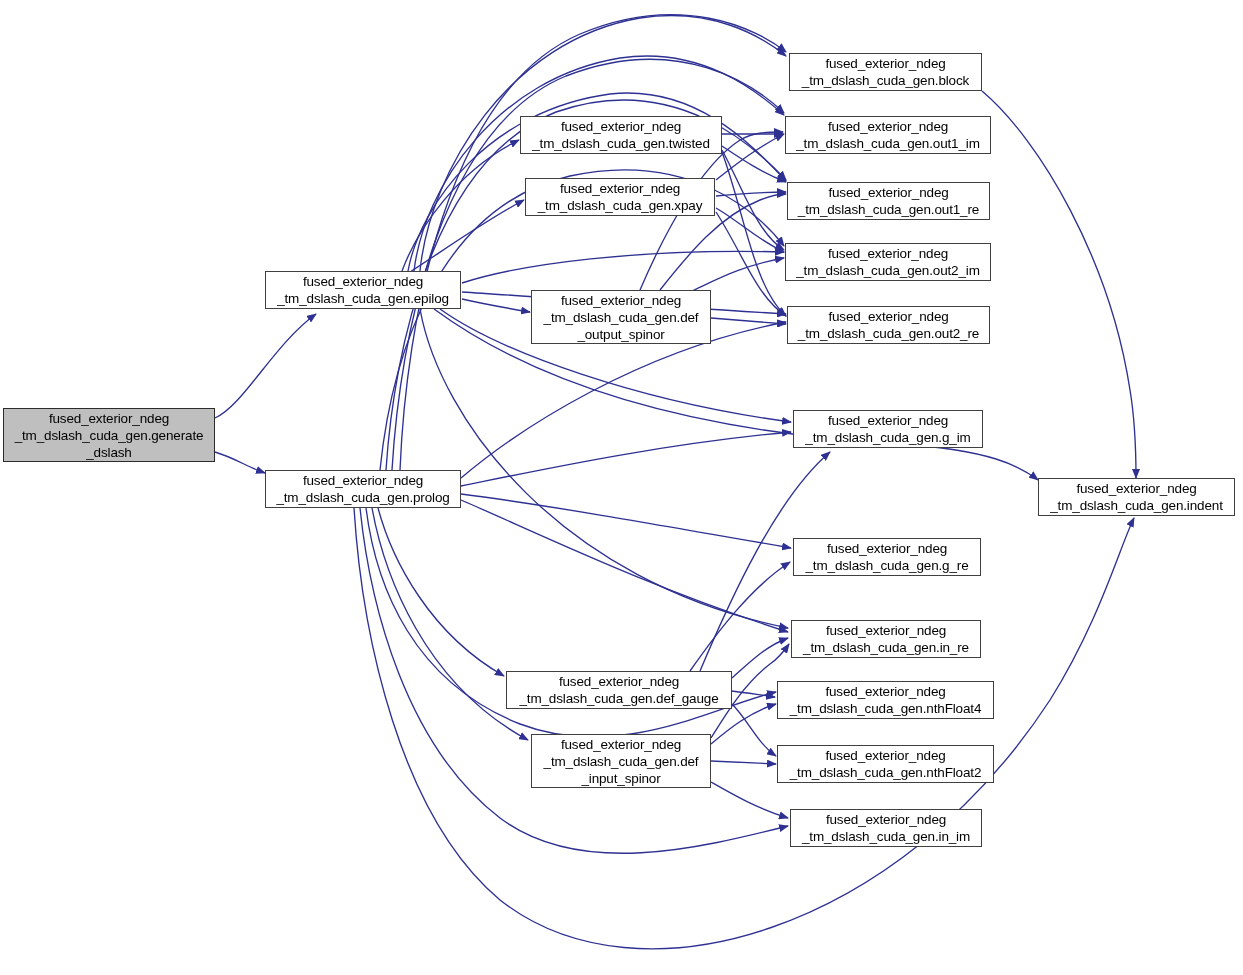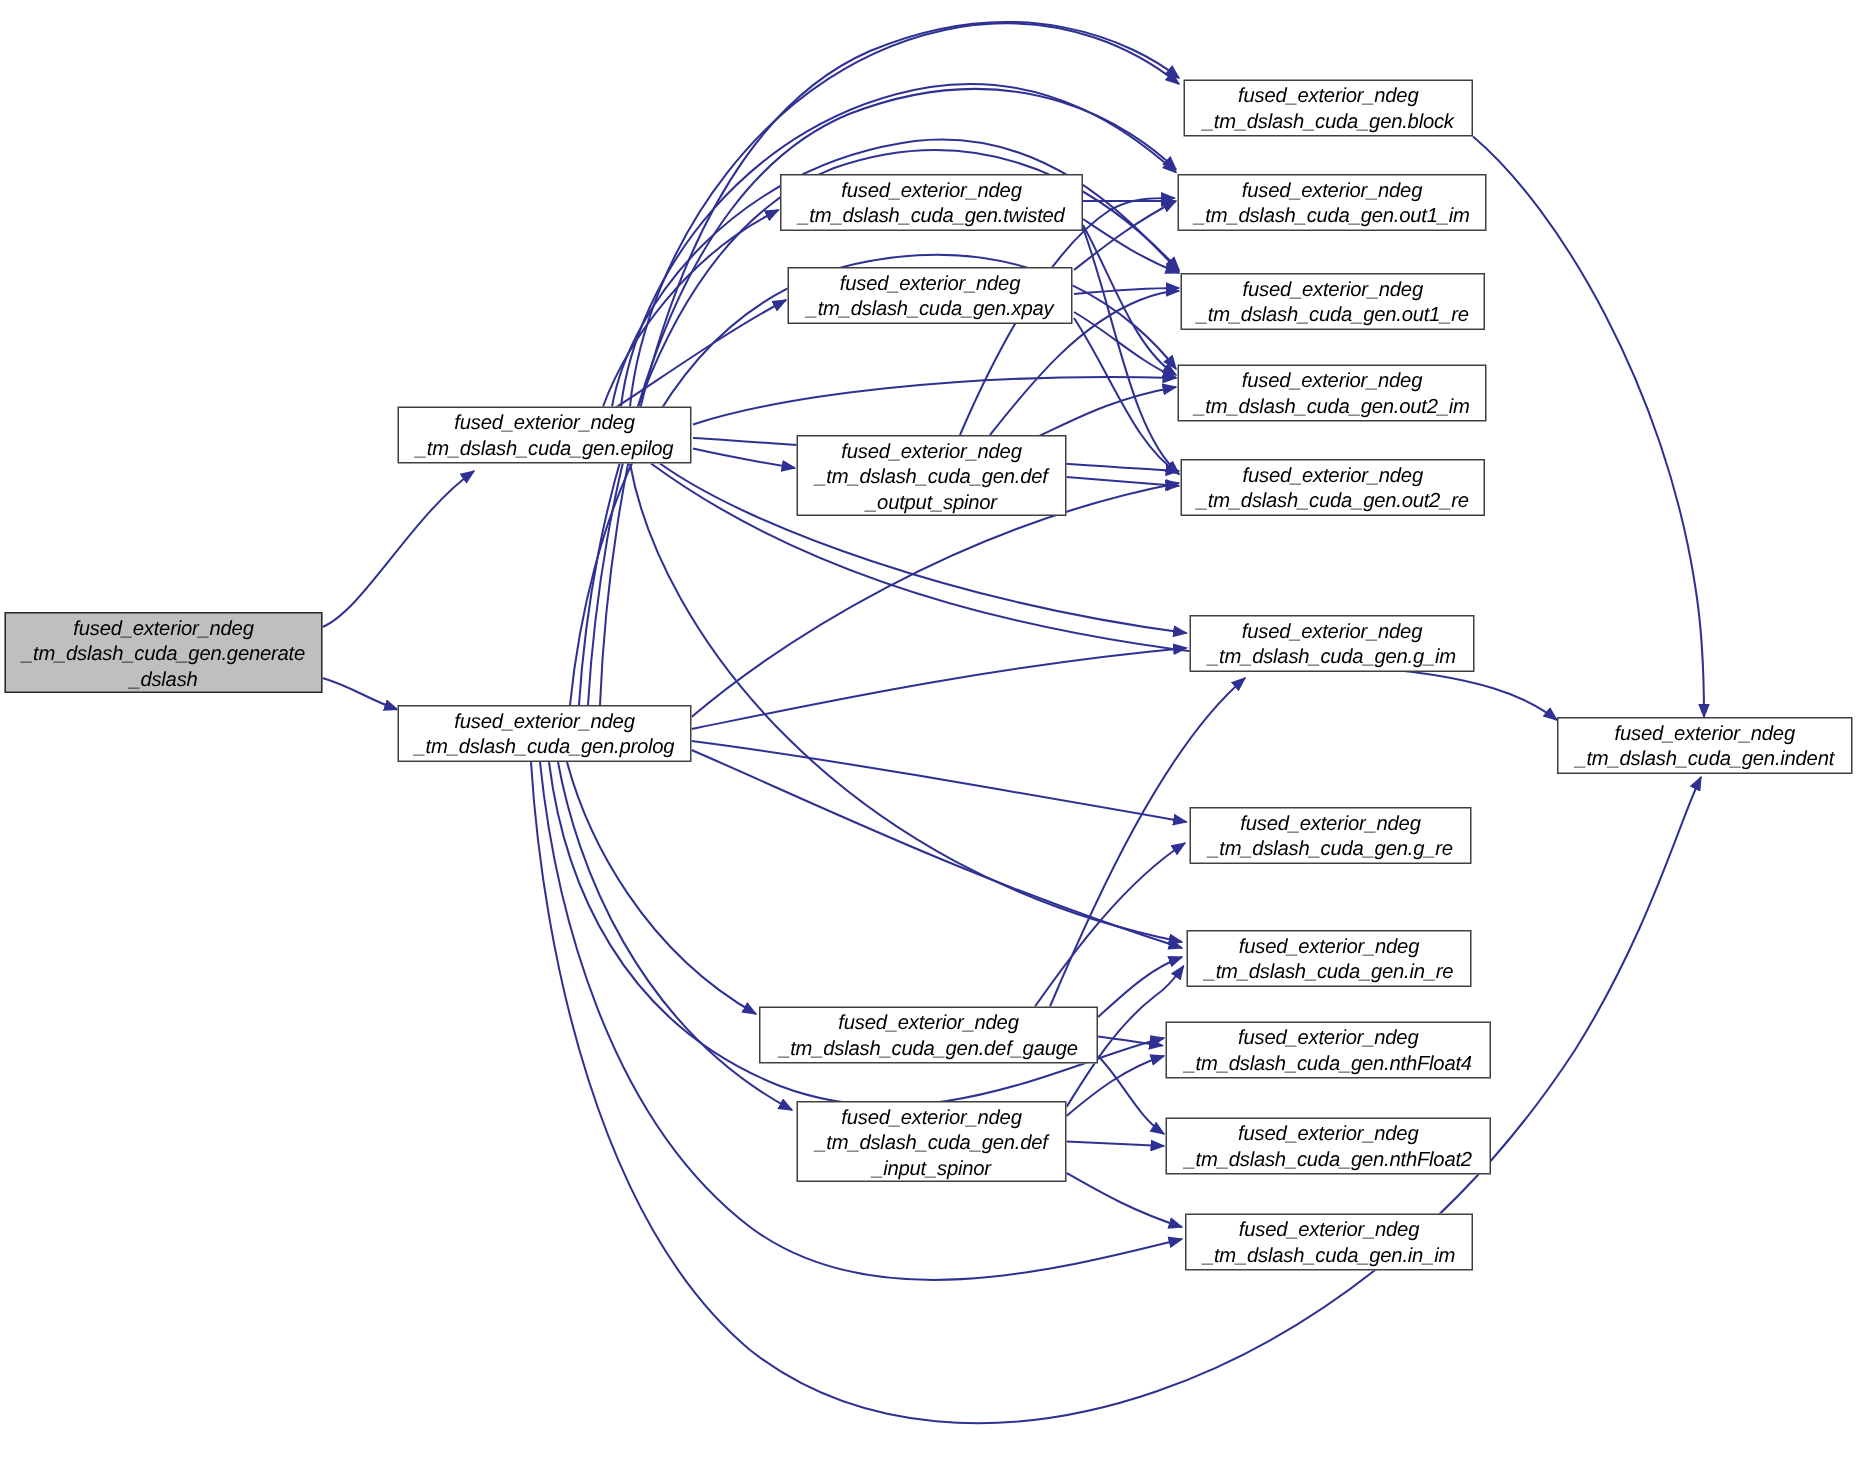--- a/index.html
+++ b/index.html
@@ -19,21 +19,20 @@
     background:#ffffff;
     display:flex;
     align-items:center;
     justify-content:center;
     text-align:center;
     color:#000000;
     font-size:13.5px;
     line-height:17px;
     letter-spacing:-0.15px;
     white-space:pre;
-    font-style:italic;
   }
   .node.root{background:#bfbfbf;border-color:#2b2b2b;}
   .node .label{display:block;width:100%;}
 </style>
 </head>
 <body>
 
 <div id="graph-root">
   <svg id="edge-layer" viewBox="0 0 1243 975" xmlns="http://www.w3.org/2000/svg">
     <defs>

